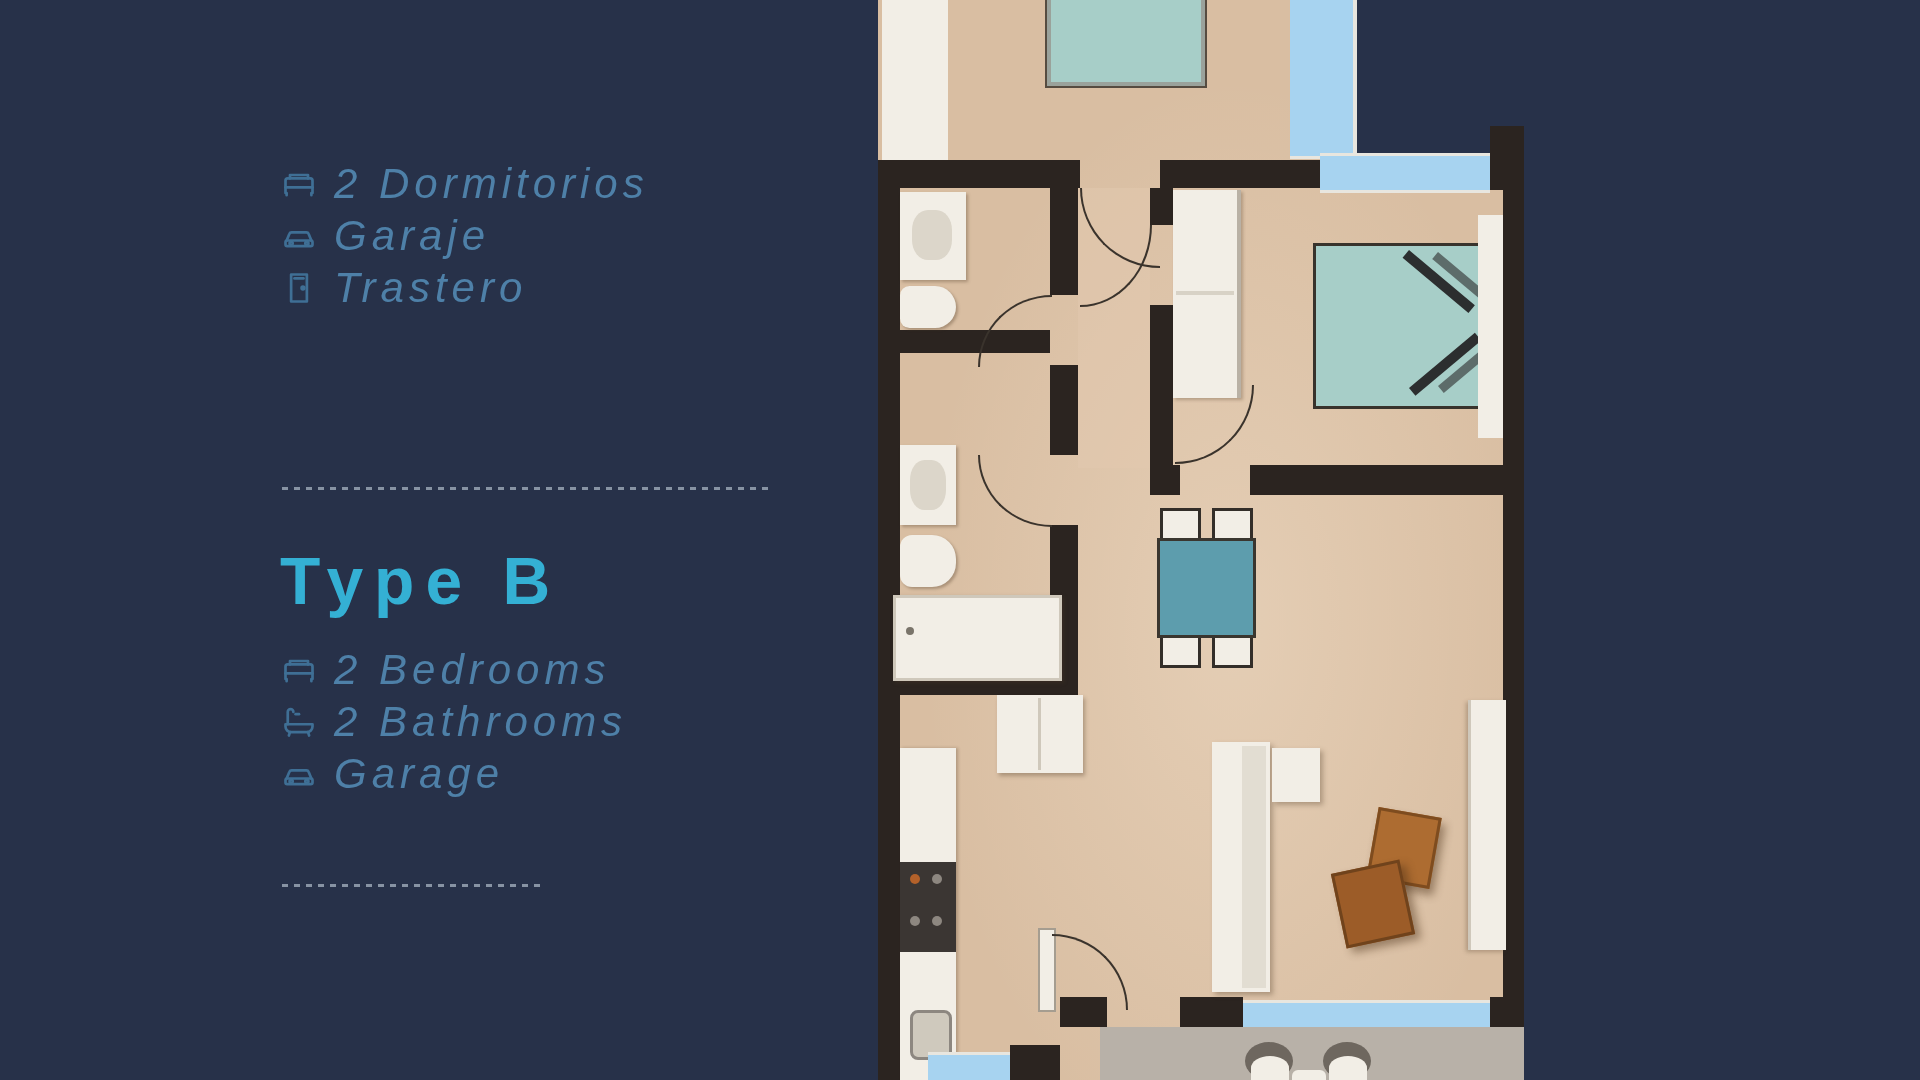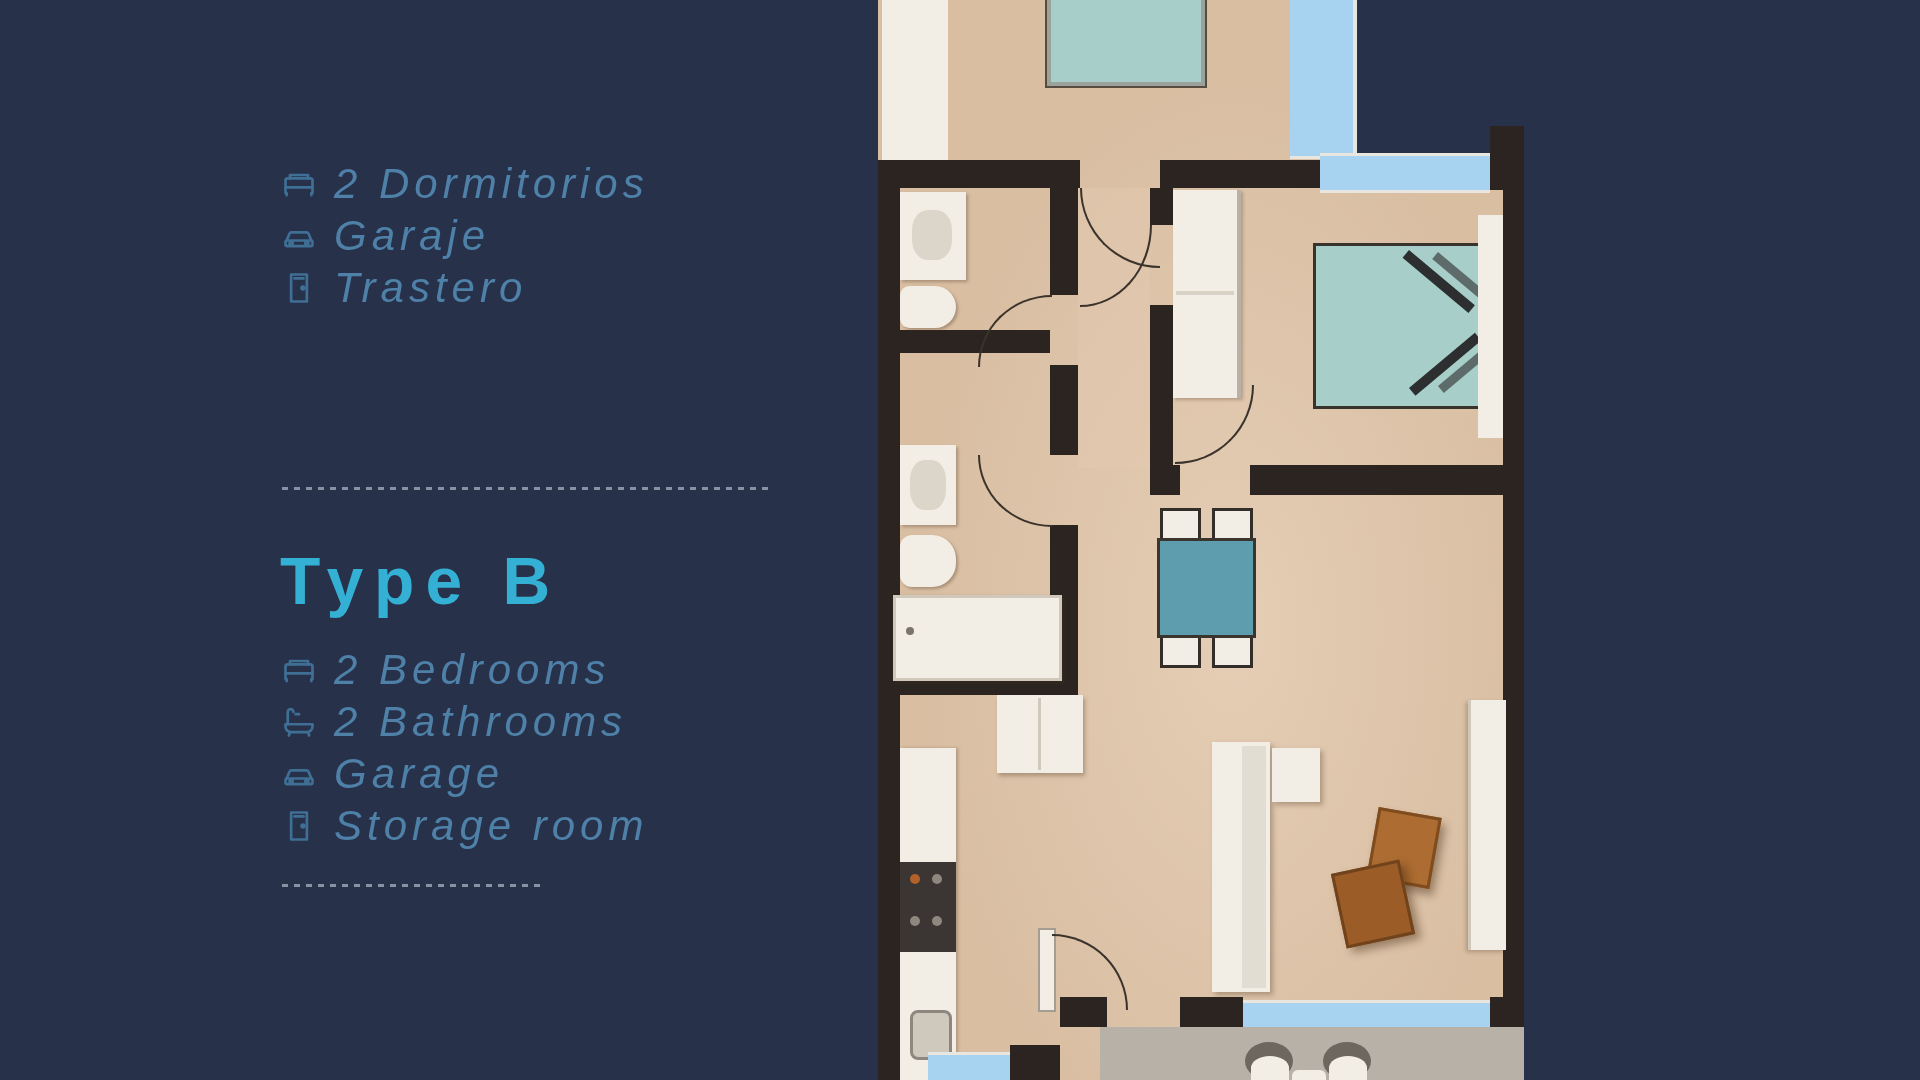--- a/index.html
+++ b/index.html
@@ -94,30 +94,20 @@
       <span class="ic">
         <svg viewBox="0 0 32 32">
             <path d="M5 20 l2.5-6 a2 2 0 0 1 1.9-1.3 h13.2 a2 2 0 0 1 1.9 1.3 L27 20"></path>
             <rect x="4" y="20" width="24" height="5" rx="1.5"></rect>
             <circle cx="9" cy="22.5" r="1.4"></circle>
             <circle cx="23" cy="22.5" r="1.4"></circle>
           </svg>
       </span>
       <span class="lbl">Garage</span>
     </li>
-    <li>
-      <span class="ic">
-        <svg viewBox="0 0 32 32">
-            <rect x="9" y="4" width="14" height="24"></rect>
-            <circle cx="19.5" cy="16" r="1.2"></circle>
-            <path d="M12 7.5 h8"></path>
-          </svg>
-      </span>
-      <span class="lbl">Storage room</span>
-    </li>
   </ul>
 </div>
 
 <div class="abs divider" style="left:282px;top:884px;width:262px;"></div>
 
 <div id="plan" class="abs">
 
   <div class="abs floor" style="left:18px;top:0;width:645px;height:1080px;"></div>
   <div class="abs" style="left:18px;top:0;width:645px;height:1080px;background:radial-gradient(ellipse at 55% 58%,rgba(255,242,224,.30),transparent 62%);"></div>
 

